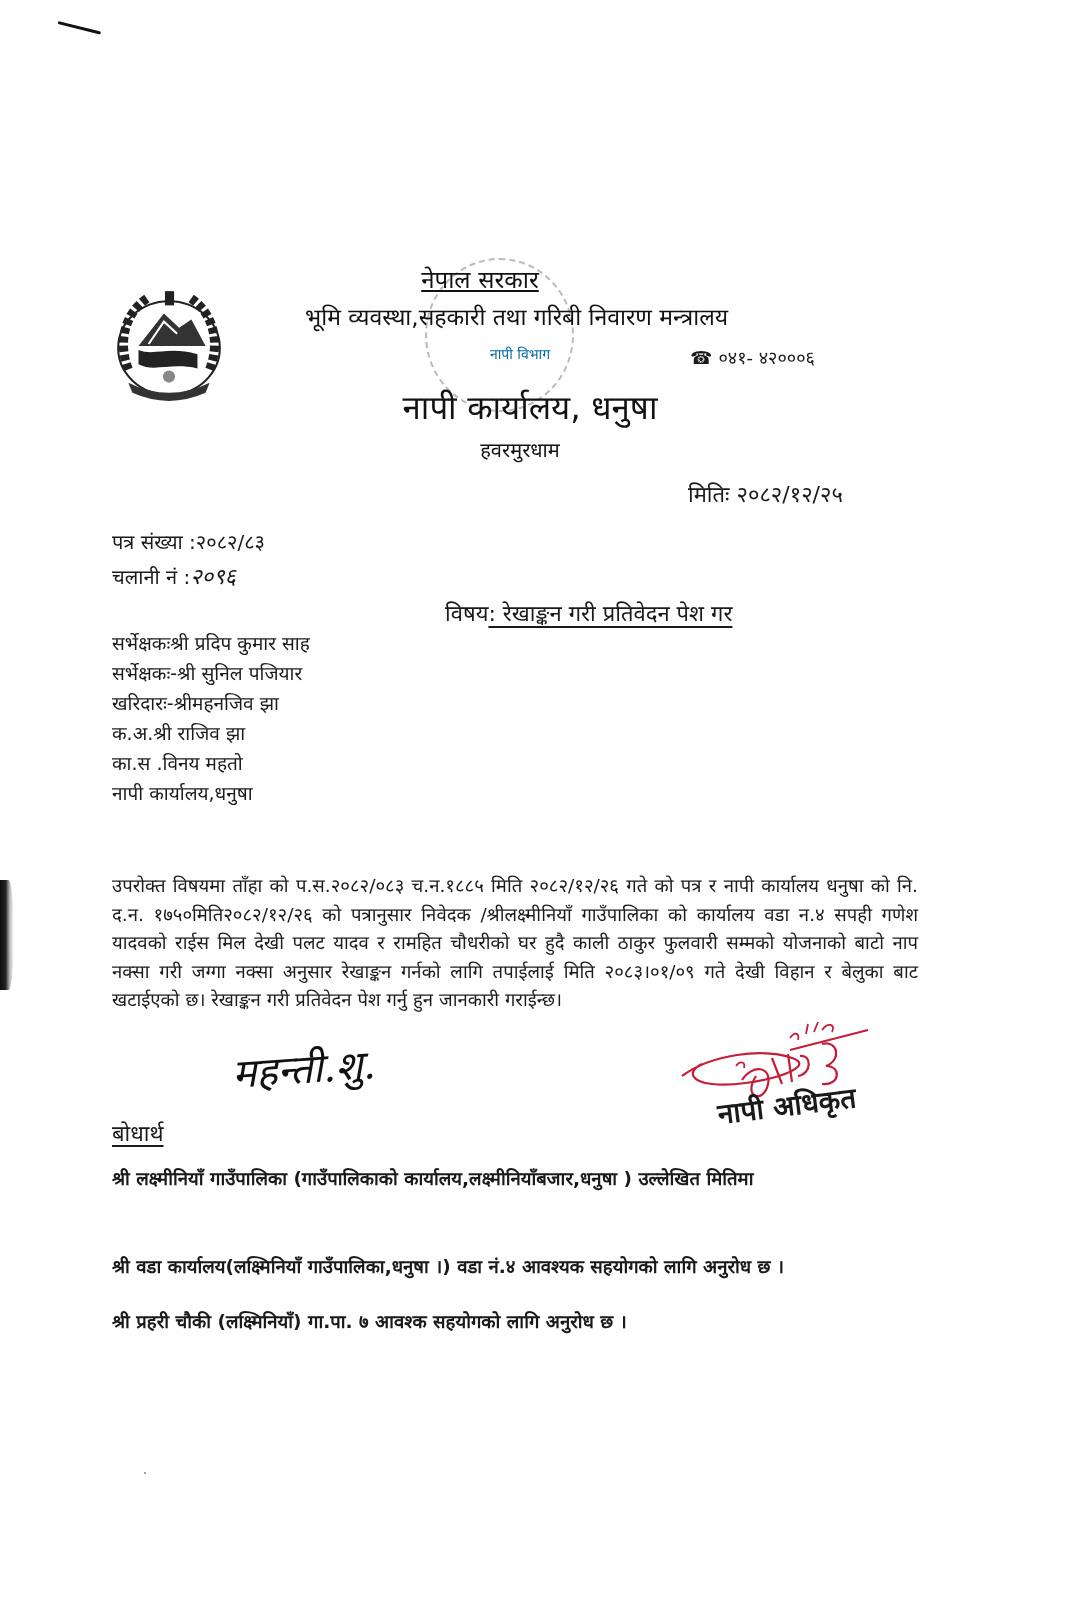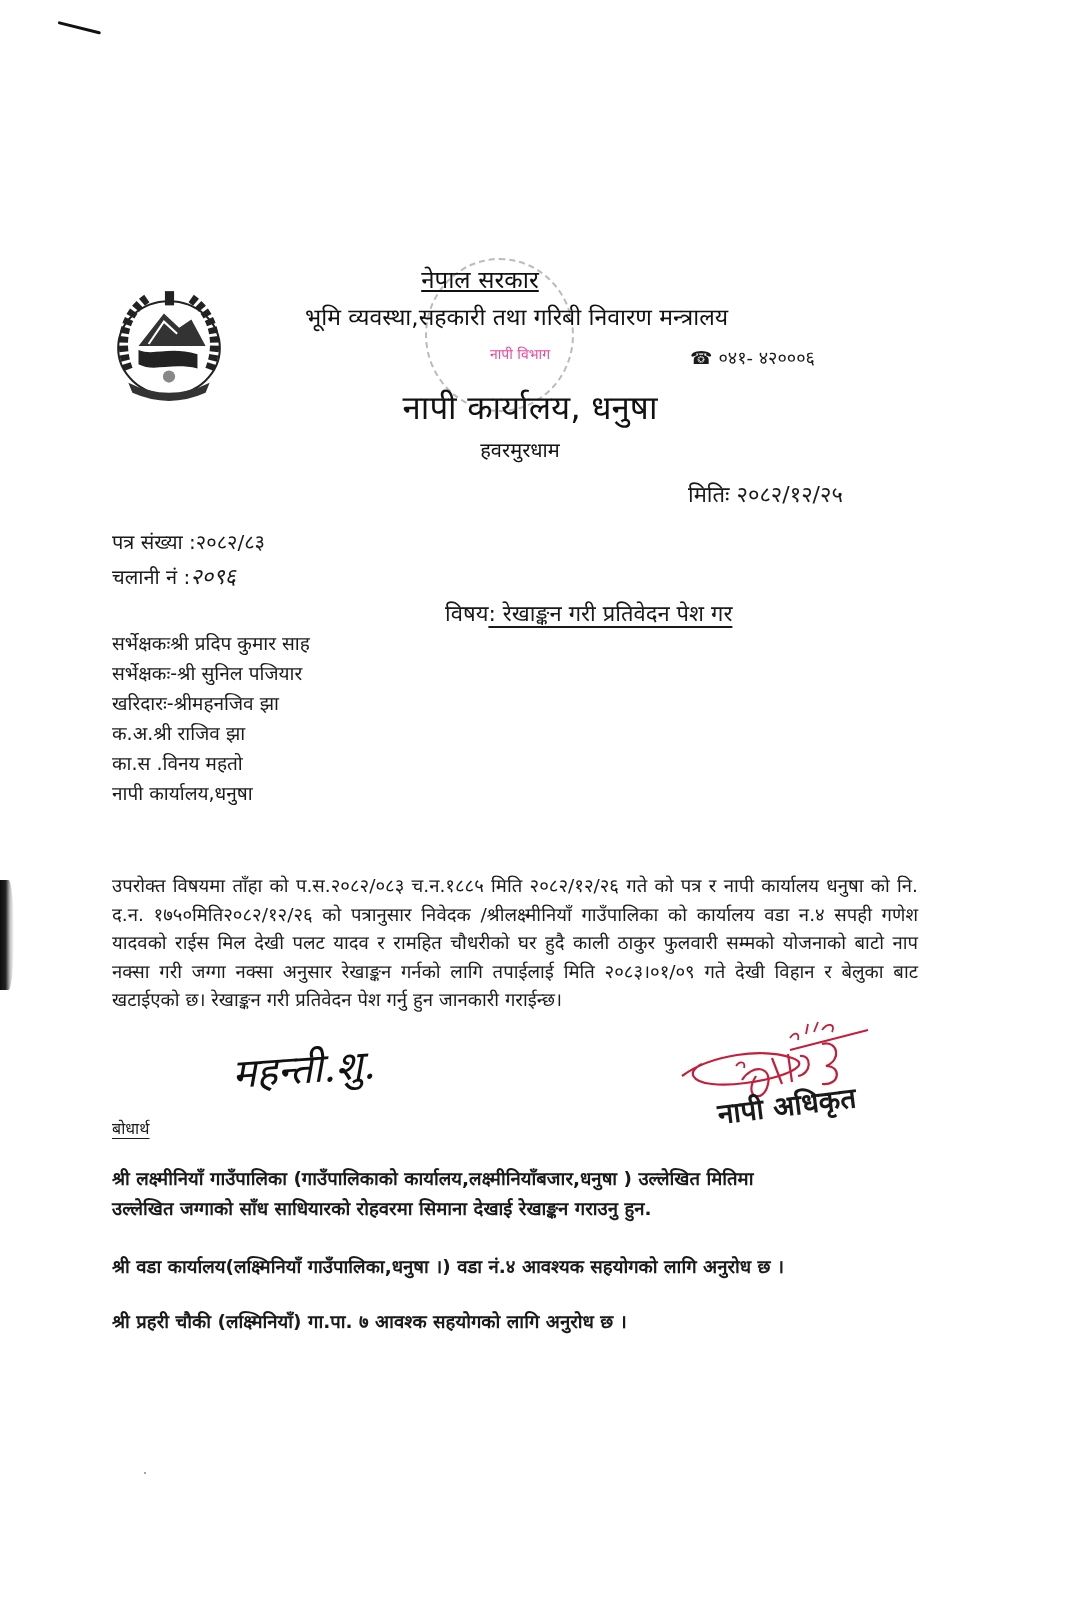--- a/index.html
+++ b/index.html
@@ -16,21 +16,21 @@
     }
     .edge-artifact {
       left: 0; top: 880px; width: 14px; height: 110px;
       background: linear-gradient(90deg, #0d0d0d 0%, #222 40%, #bbb 70%, #fff 100%);
       border-radius: 0 40% 40% 0 / 0 50% 50% 0;
     }
     .emblem { left: 108px; top: 283px; width: 122px; height: 122px; }
     .hdr { text-align: center; white-space: nowrap; color: #111; }
     .h-gov { left: 300px; width: 360px; top: 262px; font-size: 24px; text-decoration: underline; }
     .h-ministry { left: 305px; width: 470px; top: 300px; font-size: 23px; text-align: left; }
-    .h-dept { left: 420px; width: 200px; top: 344px; font-size: 14px; color: #ec4899; }
+    .h-dept { left: 420px; width: 200px; top: 344px; font-size: 14px; color: #0369a1; }
     .h-office { left: 380px; width: 300px; top: 384px; font-size: 33px; }
     .h-place { left: 420px; width: 200px; top: 436px; font-size: 20px; }
     .stamp {
       left: 425px; top: 258px; width: 145px; height: 150px;
       border-radius: 50%; border: 2px dashed rgba(60,60,60,0.35);
       pointer-events: none;
     }
     .phone { left: 690px; top: 345px; font-size: 18px; white-space: nowrap; }
     .phone .ico { font-size: 18px; margin-right: 6px; }
     .date { left: 688px; top: 478px; font-size: 22px; white-space: nowrap; }
@@ -48,21 +48,21 @@
     }
     .sig-left {
       left: 232px; top: 1040px; font-family: "DejaVu Serif", serif; font-style: italic;
       font-size: 40px; color: #111; transform: rotate(-4deg);
     }
     .sig-right { left: 672px; top: 1014px; width: 210px; height: 96px; }
     .officer-title {
       left: 720px; top: 1094px; font-size: 28px; font-weight: bold; white-space: nowrap;
       transform: rotate(-7deg); transform-origin: left bottom;
     }
-    .cc-title { left: 112px; top: 1117px; font-size: 16px; text-decoration: underline; text-underline-offset: 4px; }
+    .cc-title { left: 112px; top: 1117px; font-size: 22px; text-decoration: underline; text-underline-offset: 4px; }
     .cc { left: 112px; font-size: 18.5px; line-height: 30px; white-space: nowrap; font-weight: bold; }
     .cc1 { top: 1164px; }
     .cc2 { top: 1252px; }
     .cc3 { top: 1307px; }
     .dot { left: 144px; top: 1472px; width: 2px; height: 2px; background: #888; border-radius: 50%; }
   </style>
 </head>
 <body>
 
 <div>
@@ -129,19 +129,18 @@
     <path d="M118 36 L196 16" stroke="#c41e3a" stroke-width="2" fill="none"></path>
     <path d="M118 24 C122 18 128 18 126 26 M134 20 L136 10 M142 18 L146 8 M150 16 C156 8 164 10 160 18" stroke="#c41e3a" stroke-width="1.8" fill="none"></path>
     <path d="M64 52 C68 46 74 48 72 54" stroke="#c41e3a" stroke-width="1.8" fill="none"></path>
   </svg>
 
   <div class="abs officer-title">नापी अधिकृत</div>
 
   <div class="abs cc-title">बोधार्थ</div>
   <div class="abs cc cc1">
     <div>श्री लक्ष्मीनियाँ गाउँपालिका (गाउँपालिकाको कार्यालय,लक्ष्मीनियाँबजार,धनुषा ) उल्लेखित मितिमा</div>
-    <div>उल्लेखित जग्गाको साँध साधियारको   रोहवरमा सिमाना देखाई रेखाङ्कन गराउनु हुन.</div>
   </div>
   <div class="abs cc cc2">श्री वडा कार्यालय(लक्ष्मिनियाँ गाउँपालिका,धनुषा ।) वडा नं.४  आवश्यक सहयोगको लागि अनुरोध छ ।</div>
   <div class="abs cc cc3">श्री प्रहरी  चौकी (लक्ष्मिनियाँ) गा.पा. ७   आवश्क सहयोगको लागि अनुरोध छ ।</div>
 
   <div class="abs dot"></div>
 </div>
 
 </body></html>

